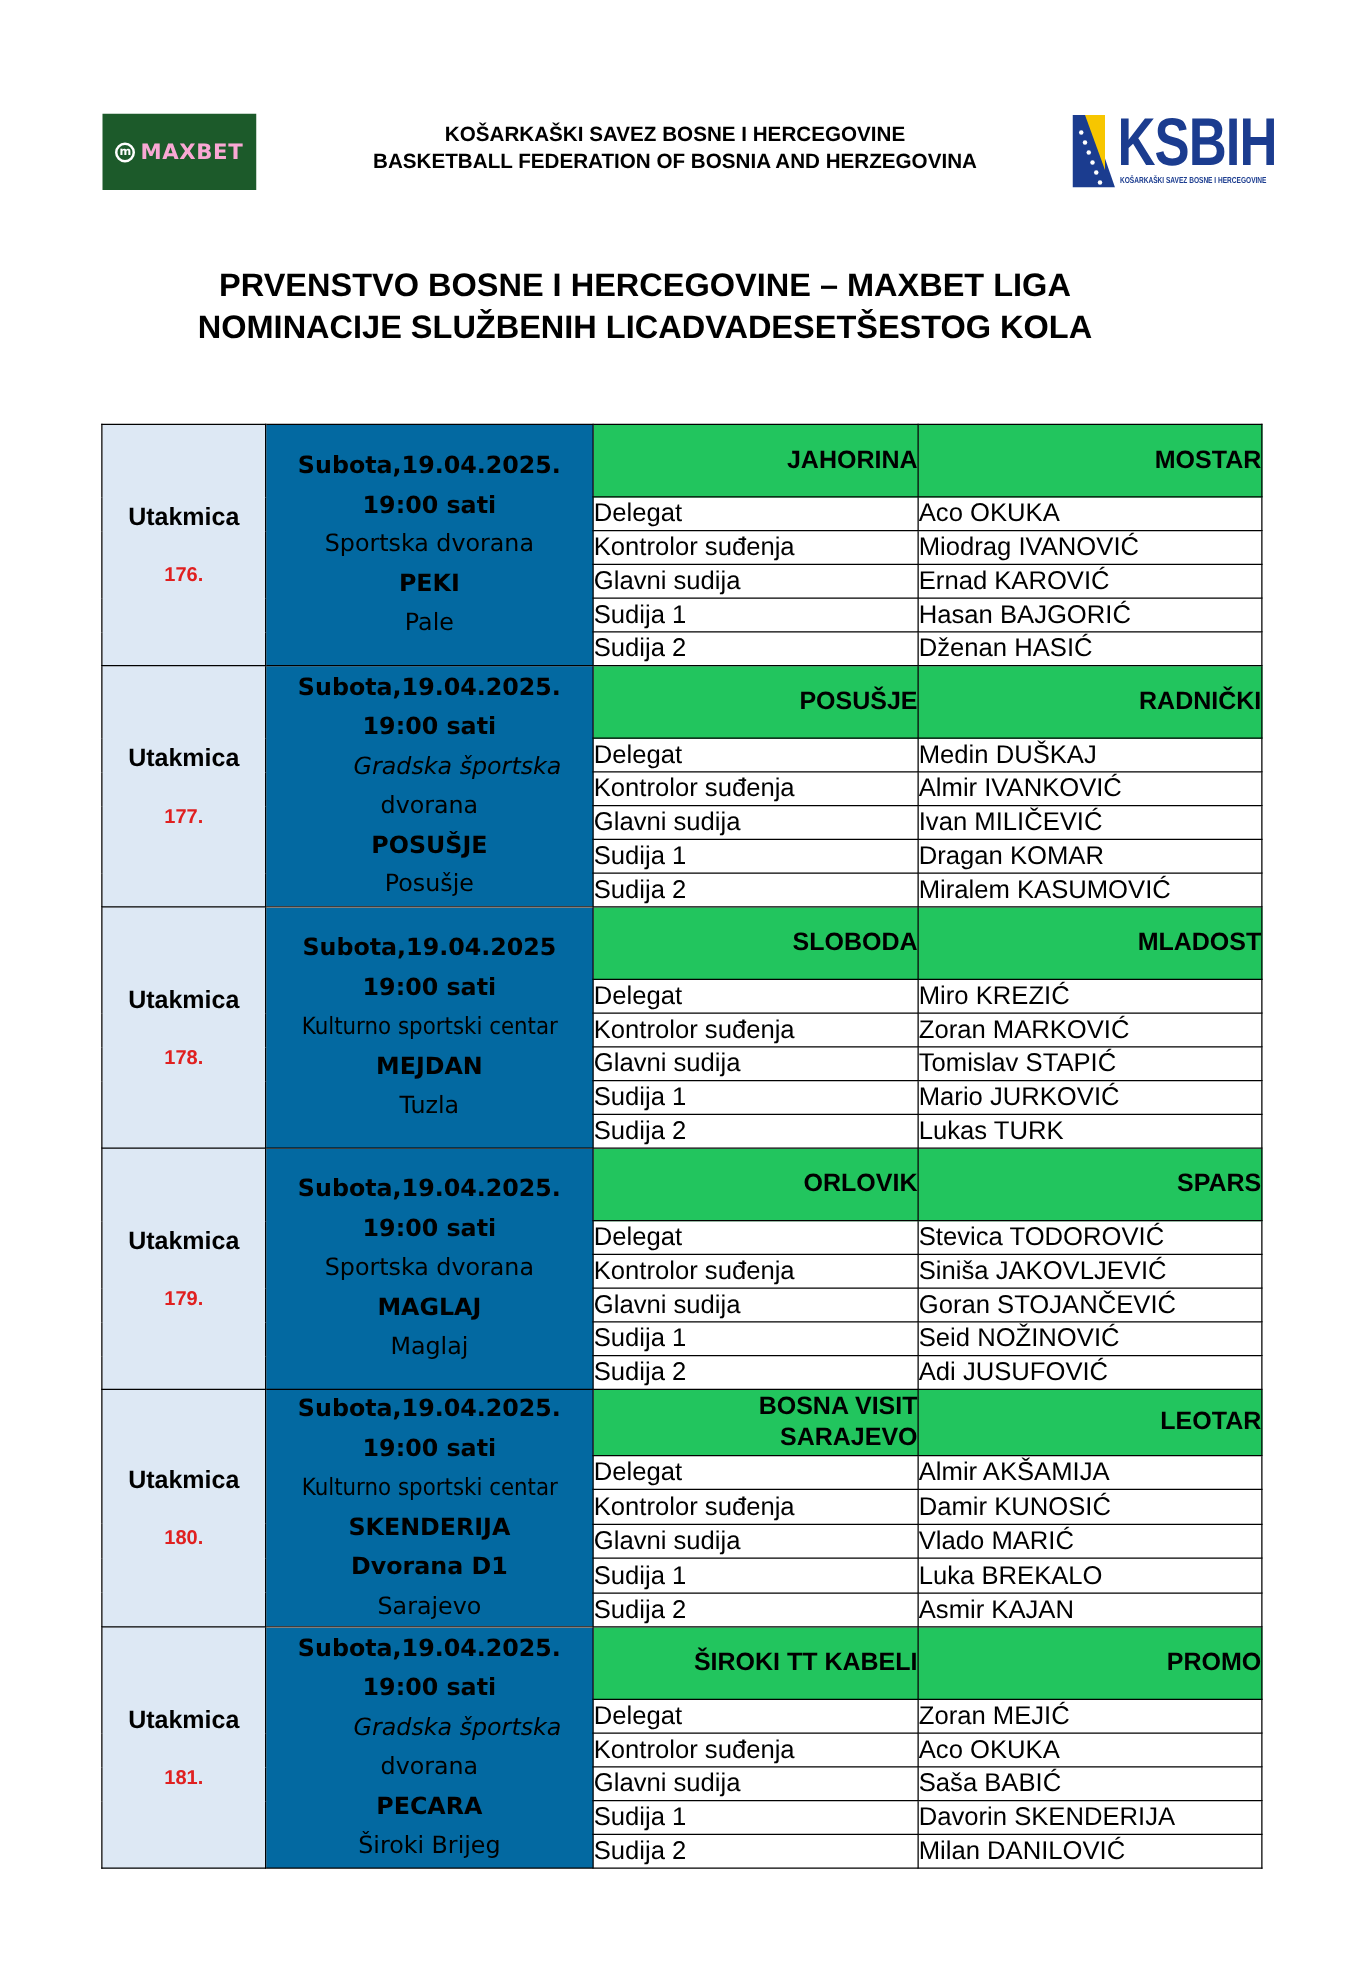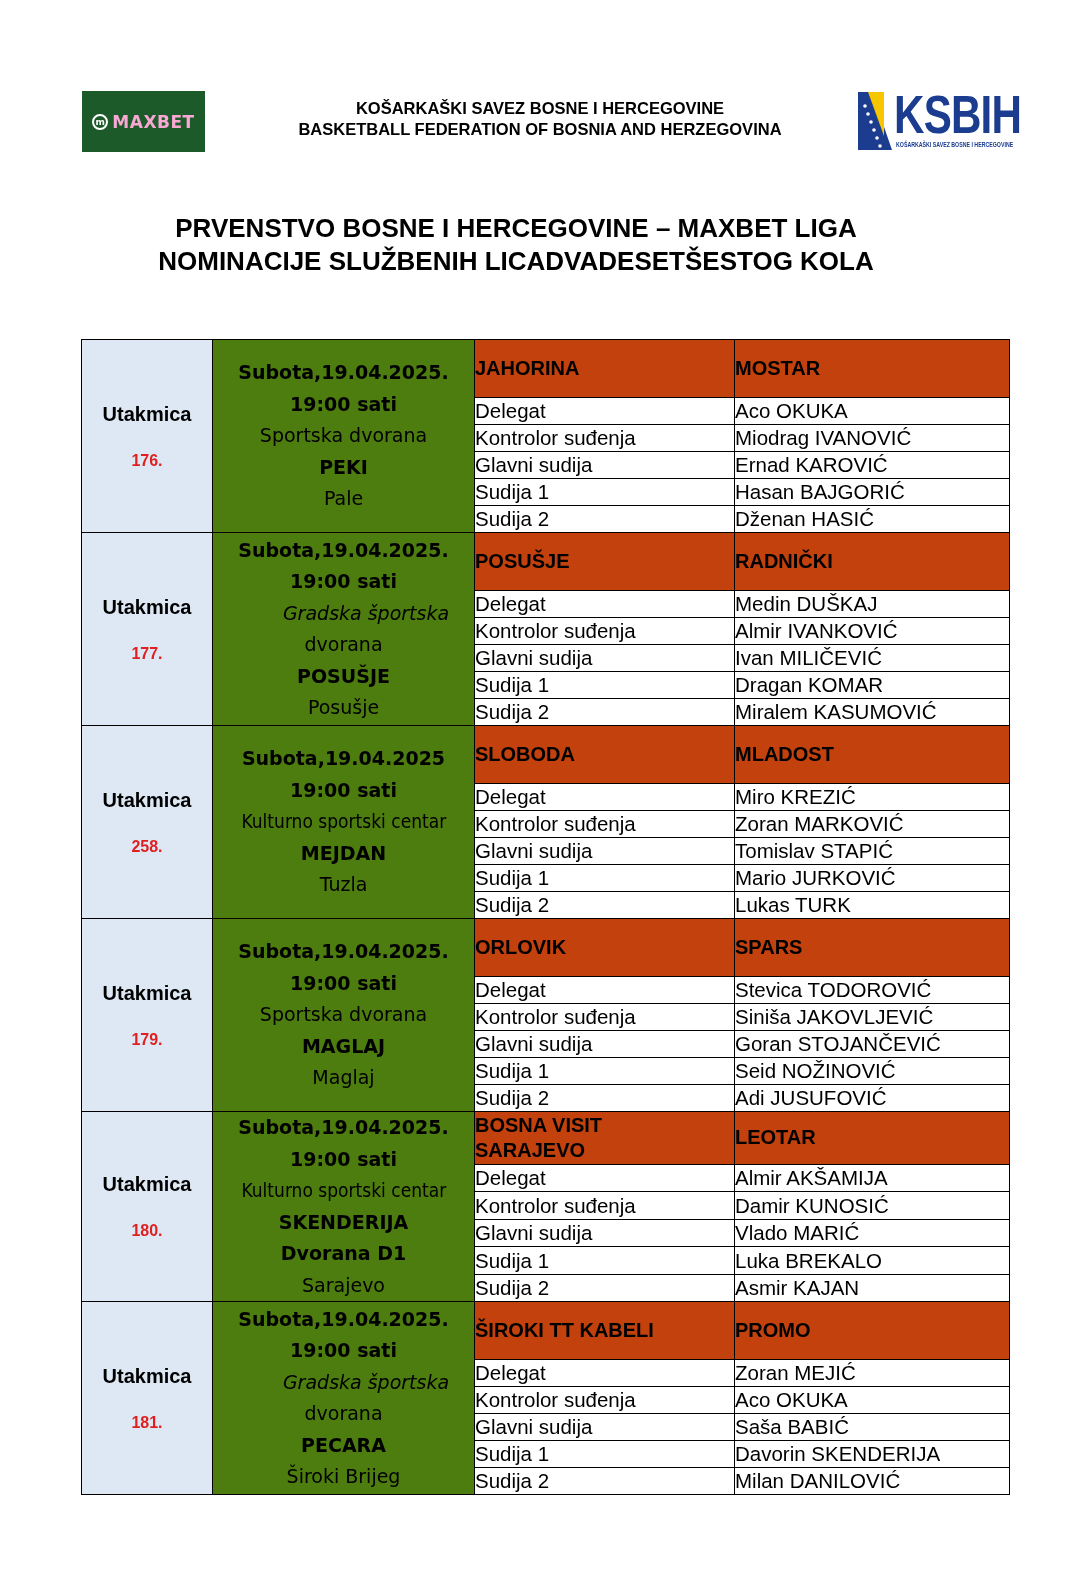--- a/index.html
+++ b/index.html
@@ -53,30 +53,30 @@
   .col-name { width: 275px; }
 
   td.utak {
     background: #dde8f4; text-align: center; vertical-align: middle;
     font-weight: bold; font-size: 20px;
   }
   td.utak .lbl { display: block; margin-bottom: 26px; }
   td.utak .num { display: block; color: #e02020; font-size: 16px; }
 
   td.info {
-    text-align: center; vertical-align: middle; background: #4d7c0f;
+    text-align: center; vertical-align: middle; background: #0369a1;
     font-family: "DejaVu Sans", sans-serif; font-size: 19px; line-height: 31.5px;
     white-space: nowrap; overflow: hidden;
   }
   td.info .b { font-weight: bold; }
   td.info .it { font-style: italic; margin-left: 45px; }
   .condensed { display: inline-block; transform: scaleX(0.9); }
 
   td.team {
-    background: #c2410c; text-align: left; vertical-align: middle;
+    background: #22c55e; text-align: right; vertical-align: middle;
     font-weight: bold; font-size: 20px; line-height: 25px; height: 58px;
   }
   td.team.tall { height: 52px; }
   td.role, td.name {
     font-size: 20.5px; line-height: 26px; height: 26.8px; padding-left: 1px;
     white-space: nowrap; overflow: hidden; vertical-align: bottom;
   }
 </style>
 </head>
 <body>
@@ -188,21 +188,21 @@
         <td class="role">Sudija 1</td>
         <td class="name">Dragan KOMAR</td>
       </tr>
       <tr>
         <td class="role">Sudija 2</td>
         <td class="name">Miralem KASUMOVIĆ</td>
       </tr>
       <tr>
         <td class="utak" rowspan="6">
           <span class="lbl">Utakmica</span>
-          <span class="num">258.</span>
+          <span class="num">178.</span>
         </td>
         <td class="info" rowspan="6">
           <div class="b">Subota,19.04.2025</div>
           <div class="b">19:00 sati</div>
           <div><span class="condensed">Kulturno sportski centar</span></div>
           <div class="b">MEJDAN</div>
           <div>Tuzla</div>
         </td>
         <td class="team"><span>SLOBODA</span></td>
         <td class="team"><span>MLADOST</span></td>

